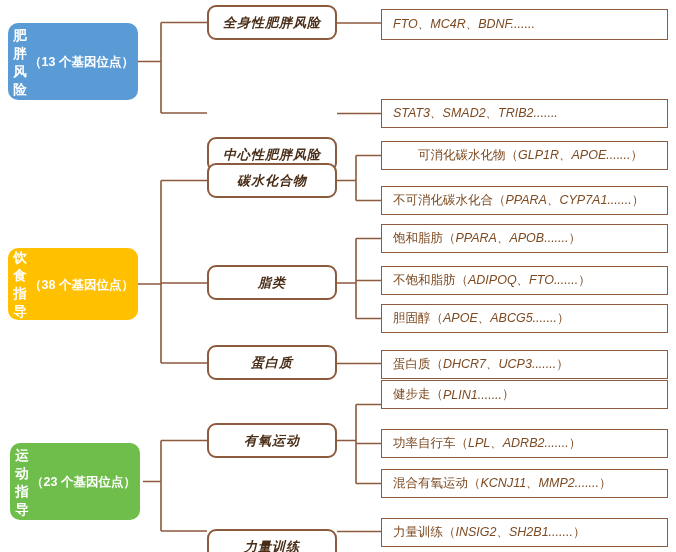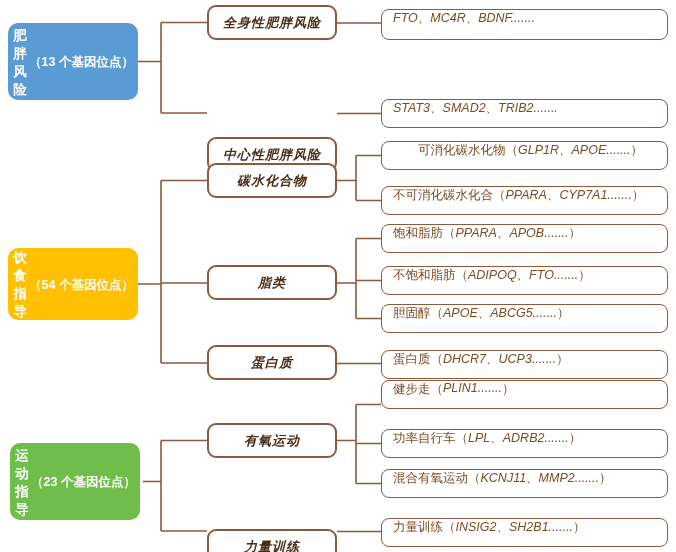--- a/index.html
+++ b/index.html
@@ -72,23 +72,23 @@
   .mid-7 { top: 513px; margin-top: 16px; }
 
   
   .leaf {
     position: absolute;
     left: 381px;
     width: 287px;
     height: 29px;
     background: #ffffff;
     border: 1.5px solid var(--color-line, #8C5A3C);
-    border-radius: 8px;
+    border-radius: 0;
     display: flex;
-    align-items: flex-start;
+    align-items: center;
     padding: 0 6px 0 11px;
     font-size: 12.5px;
     color: var(--color-leaftext, #7D4A21);
     box-sizing: border-box;
     white-space: nowrap;
     overflow: hidden;
   }
   .leaf .genes { font-style: italic; }
   .leaf-r1  { top: 9px; height: 31px; }
   .leaf-r2  { top: 99px; }
@@ -118,21 +118,21 @@
              M337 440.5 H356 M356 404.5 V483.5 M356 404.5 H381 M356 443.5 H381 M356 483.5 H381
              M337 531.5 H381"></path>
   </svg>
 
   <div class="root root-obesity">
     <span class="title">肥胖风险</span>
     <span class="subtitle">（13 个基因位点）</span>
   </div>
   <div class="root root-diet">
     <span class="title">饮食指导</span>
-    <span class="subtitle">（54 个基因位点）</span>
+    <span class="subtitle">（38 个基因位点）</span>
   </div>
   <div class="root root-exercise">
     <span class="title">运动指导</span>
     <span class="subtitle">（23 个基因位点）</span>
   </div>
 
   <div class="mid mid-1">全身性肥胖风险</div>
   <div class="mid mid-2">中心性肥胖风险</div>
   <div class="mid mid-3">碳水化合物</div>
   <div class="mid mid-4">脂类</div>

